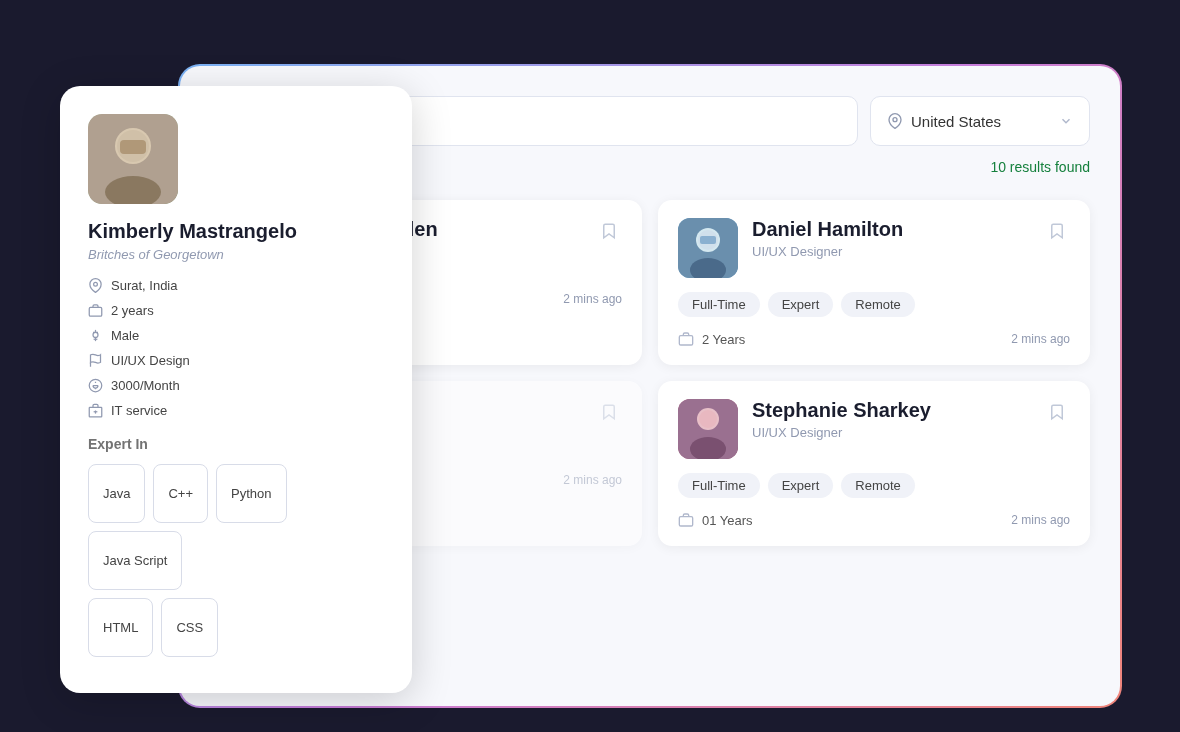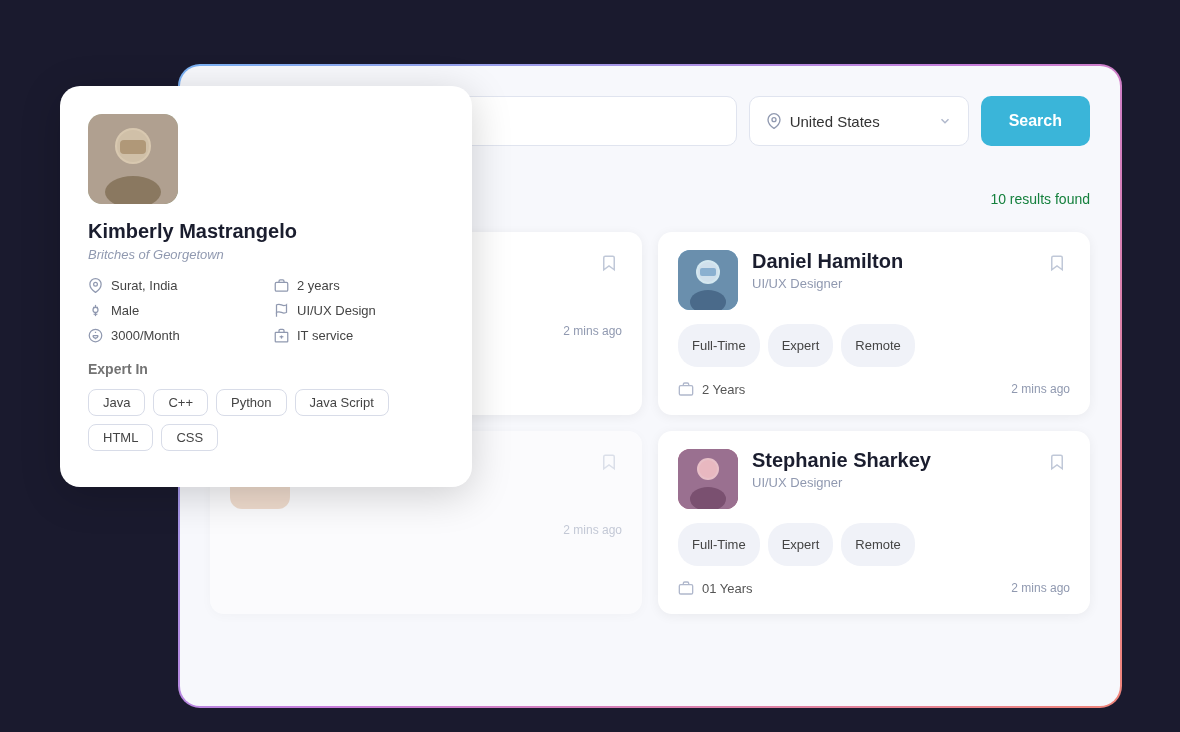--- a/index.html
+++ b/index.html
@@ -41,21 +41,21 @@
       border-radius: 20px;
       z-index: 1;
       padding: 30px 30px 20px 30px;
     }
 
     
     .search-bar {
       display: flex;
       align-items: center;
       gap: 12px;
-      margin-bottom: 40px;
+      margin-bottom: 8px;
     }
 
     .search-input-wrap {
       flex: 1;
       display: flex;
       align-items: center;
       background: #fff;
       border: 1.5px solid #e0e4ef;
       border-radius: 10px;
       padding: 0 16px;
@@ -200,21 +200,21 @@
     .tag-row {
       display: flex;
       gap: 8px;
       flex-wrap: wrap;
       margin-bottom: 14px;
     }
 
     .tag {
       background: #f0f2f8;
       border-radius: 20px;
-      padding: 14px 14px;
+      padding: 5px 14px;
       font-size: 13px;
       color: #444;
       font-weight: 500;
     }
 
     .card-footer {
       display: flex;
       align-items: center;
       justify-content: space-between;
     }
@@ -234,21 +234,21 @@
     .time-ago {
       font-size: 12px;
       color: #9099b0;
     }
 
     
     .profile-card {
       position: absolute;
       top: 60px;
       left: 0;
-      width: 412px;
+      width: 352px;
       background: #fff;
       border-radius: 20px;
       padding: 28px;
       box-shadow: 0 8px 40px rgba(0,0,0,0.18);
       z-index: 10;
     }
 
     .profile-avatar {
       width: 90px;
       height: 90px;
@@ -272,21 +272,21 @@
 
     .profile-company {
       font-size: 13px;
       color: #9099b0;
       margin-bottom: 16px;
       font-style: italic;
     }
 
     .profile-details-grid {
       display: grid;
-      grid-template-columns: 1fr 1fr;
+      grid-template-columns: 1fr;
       gap: 10px 16px;
       margin-bottom: 18px;
     }
 
     .profile-detail-item {
       display: flex;
       align-items: center;
       gap: 8px;
       font-size: 13px;
       color: #444;
@@ -308,21 +308,21 @@
     .skills-row {
       display: flex;
       flex-wrap: wrap;
       gap: 8px;
       margin-bottom: 8px;
     }
 
     .skill-tag {
       border: 1.5px solid #d8dce8;
       border-radius: 8px;
-      padding: 5px 14px;
+      padding: 21px 14px;
       font-size: 13px;
       color: #444;
       background: #fff;
     }
   </style>
 </head>
 <body>
 
 <div class="scene">
 
@@ -343,21 +343,20 @@
         <svg class="location-icon" width="16" height="16" viewBox="0 0 24 24" fill="none" stroke="#9099b0" stroke-width="2">
           <path d="M21 10c0 7-9 13-9 13s-9-6-9-13a9 9 0 0 1 18 0z"></path>
           <circle cx="12" cy="10" r="3"></circle>
         </svg>
         <span class="location-text">United States</span>
         <svg class="chevron-icon" width="14" height="14" viewBox="0 0 24 24" fill="none" stroke="currentColor" stroke-width="2.5">
           <polyline points="6 9 12 15 18 9"></polyline>
         </svg>
       </div>
 
-      <button class="search-btn">Search</button>
     </div>
 
     <div class="results-header">
       <span class="results-title">Search Results</span>
       <span class="results-count">10 results found</span>
     </div>
 
     <div class="cards-grid">
 
       <div class="candidate-card">

